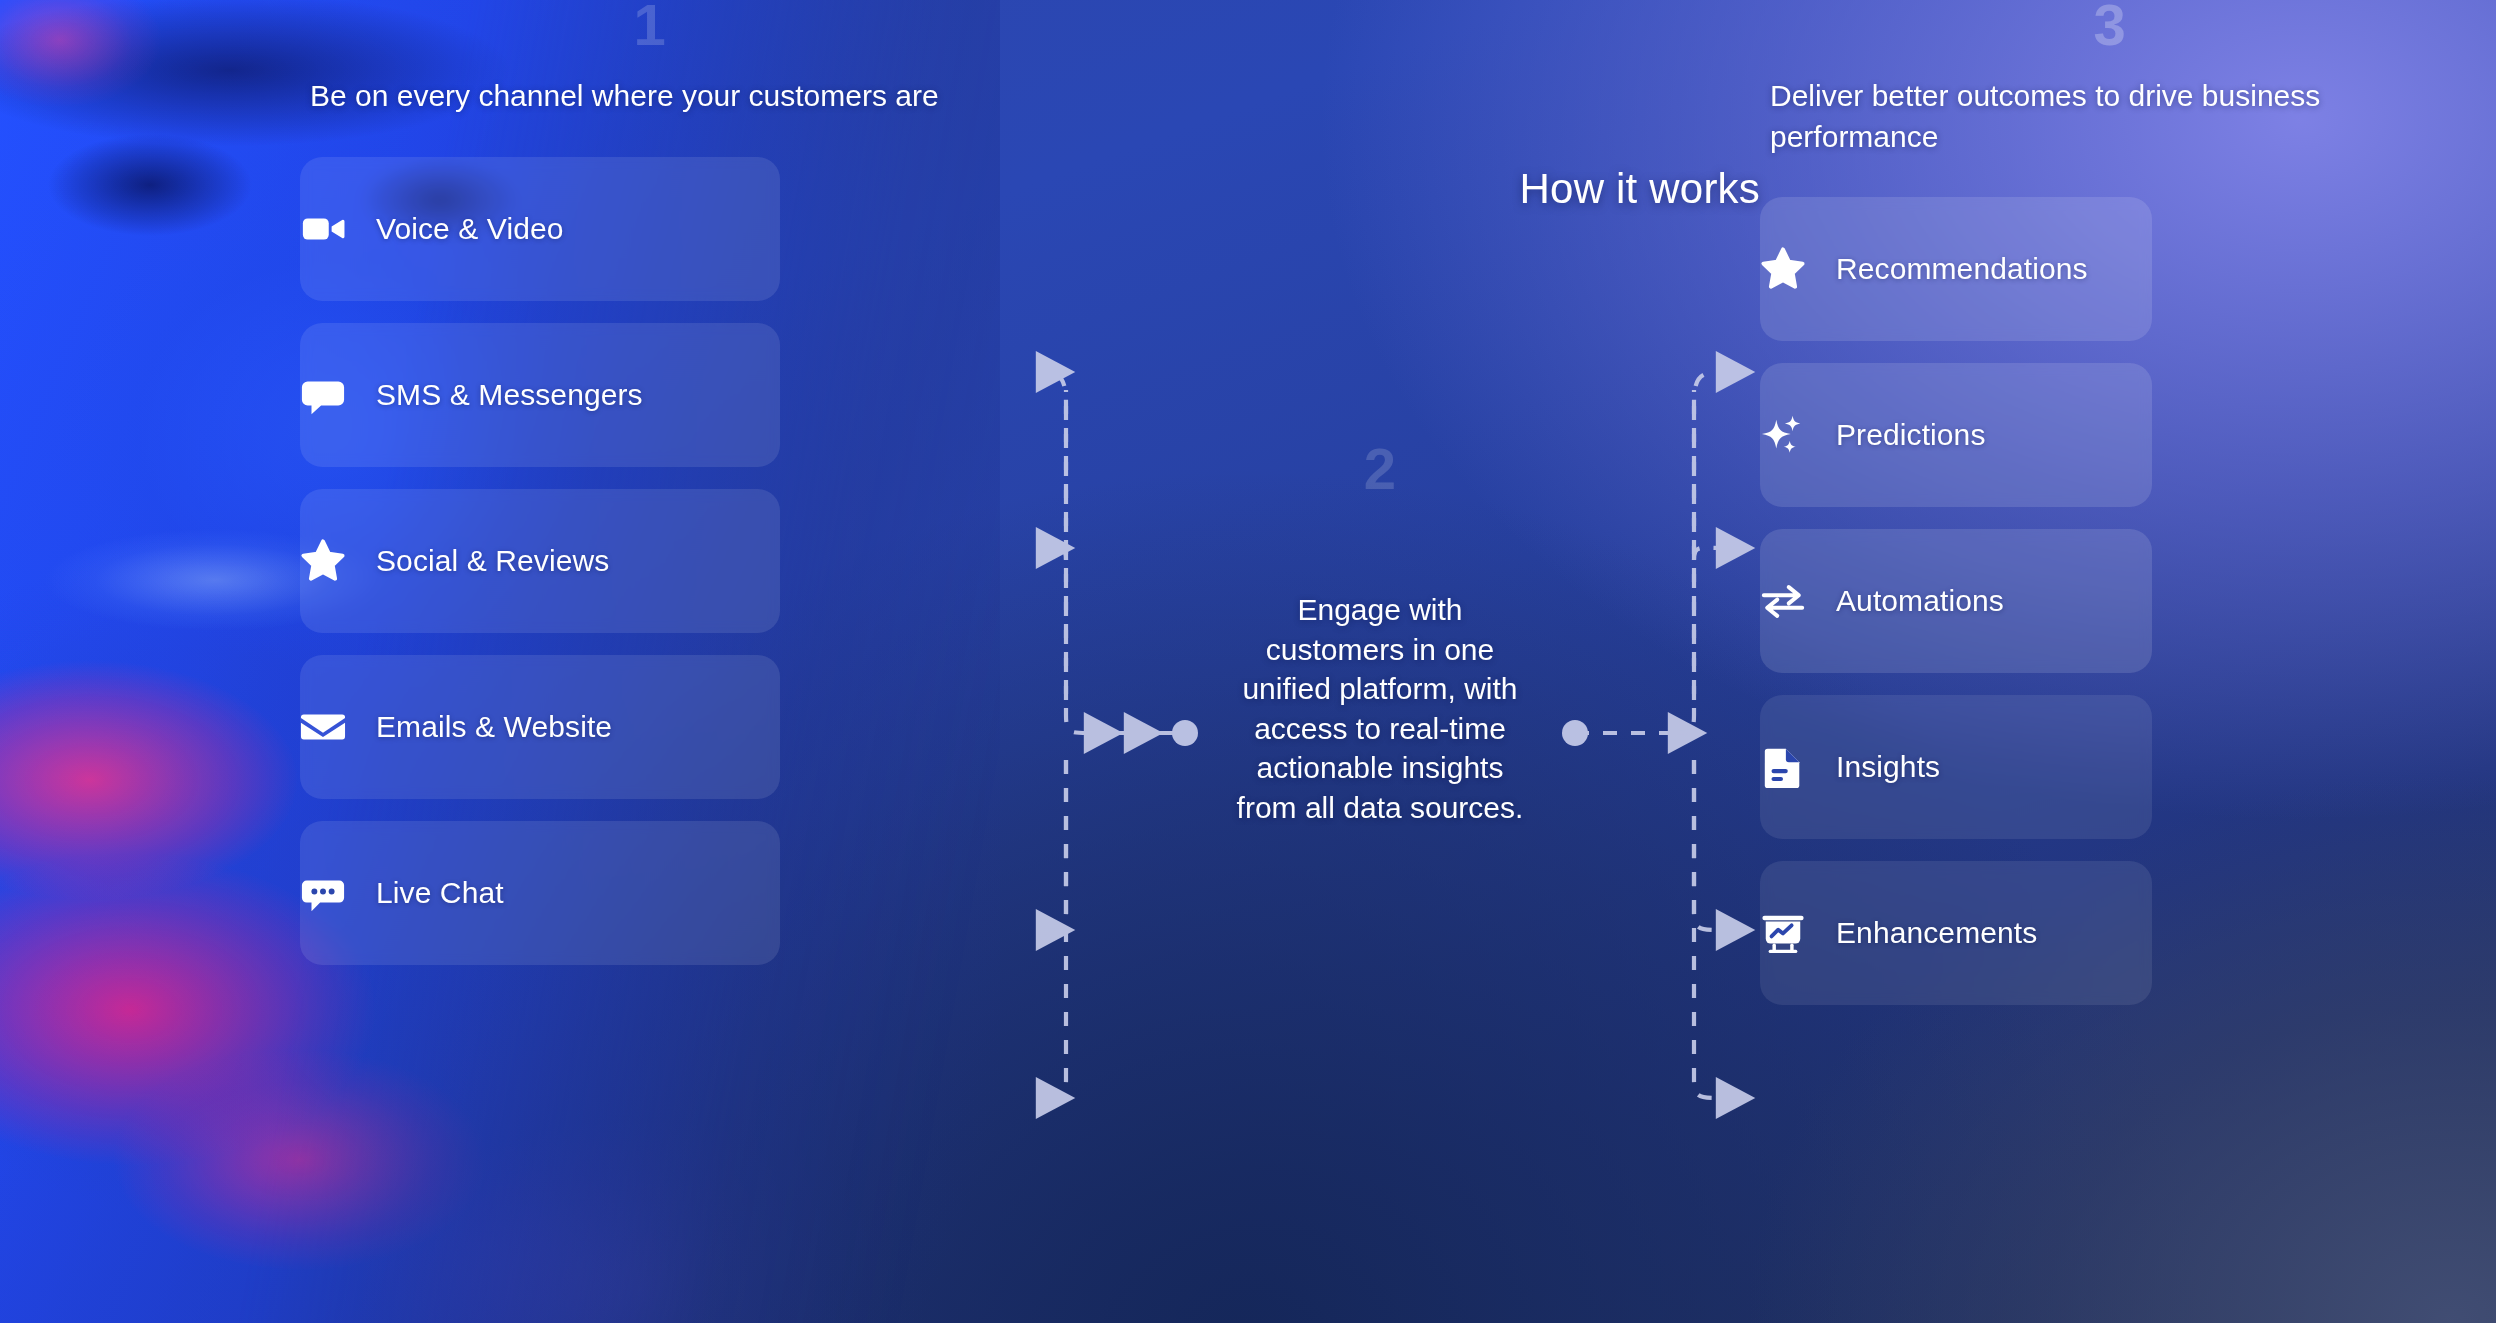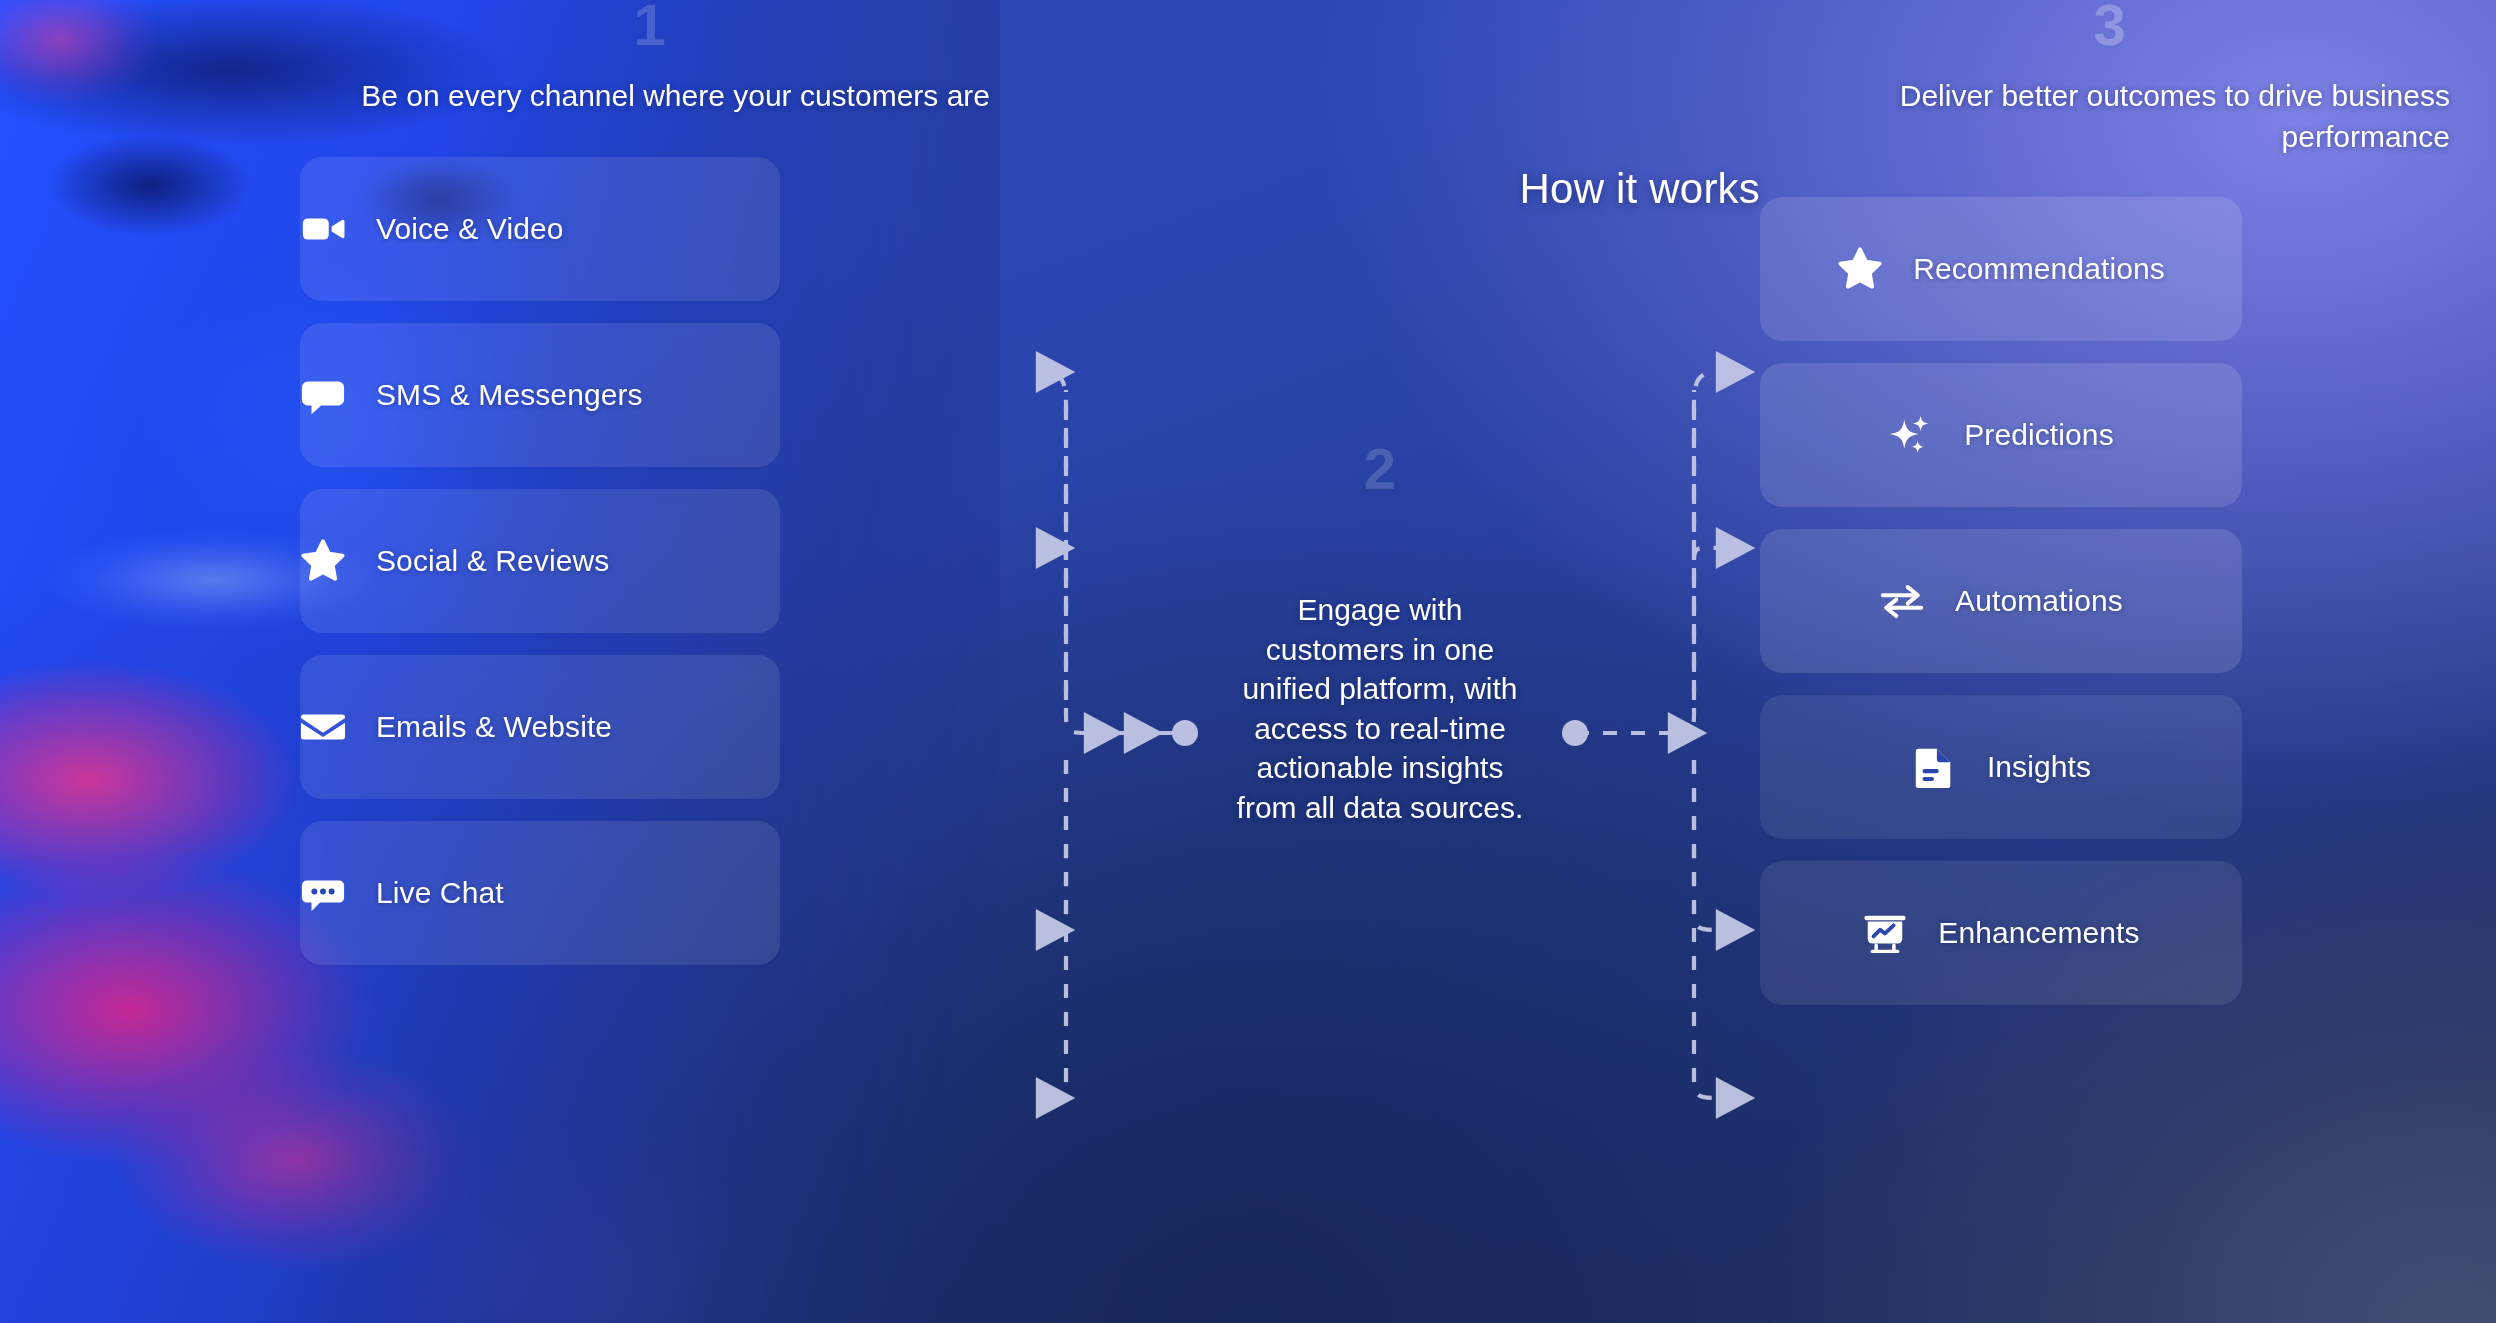--- a/index.html
+++ b/index.html
@@ -67,21 +67,21 @@
     letter-spacing: 0.5px;
     line-height: 1;
     color: rgba(255,255,255,0.18);
     margin-top: -4px;
     user-select: none;
   }
   .step-num.right { color: rgba(255,255,255,0.26); }
 
   .step-head {
     margin-top: 22px;
-    text-align: right;
+    text-align: left;
     font-size: 30px;
     line-height: 1.35;
     color: #ffffff;
     text-shadow: 0 1px 6px rgba(10,20,70,0.45);
     padding: 0 10px;
   }
 
   .cards { margin-top: 40px; }
   .card {
     position: relative;
@@ -89,21 +89,21 @@
     border-radius: 22px;
     display: flex;
     align-items: center;
     gap: 30px;
     margin-bottom: 22px;
     background: rgba(255,255,255,0.115);
     backdrop-filter: blur(6px);
     -webkit-backdrop-filter: blur(6px);
   }
   .col-left .card  { width: 480px; background: rgba(255,255,255,0.10); }
-  .col-right .card { width: 482px; background: rgba(255,255,255,0.125); justify-content: center; }
+  .col-right .card { width: 392px; background: rgba(255,255,255,0.125); }
   .col-right .cards .card:nth-child(4),
   .col-right .cards .card:nth-child(5) { background: rgba(255,255,255,0.085); }
 
   .card-icon {
     flex: 0 0 auto;
     width: 46px; height: 46px;
     display: flex; align-items: center; justify-content: center;
     color: #ffffff;
   }
   .card-icon svg { display: block; width: 46px; height: 46px; fill: #ffffff; }

